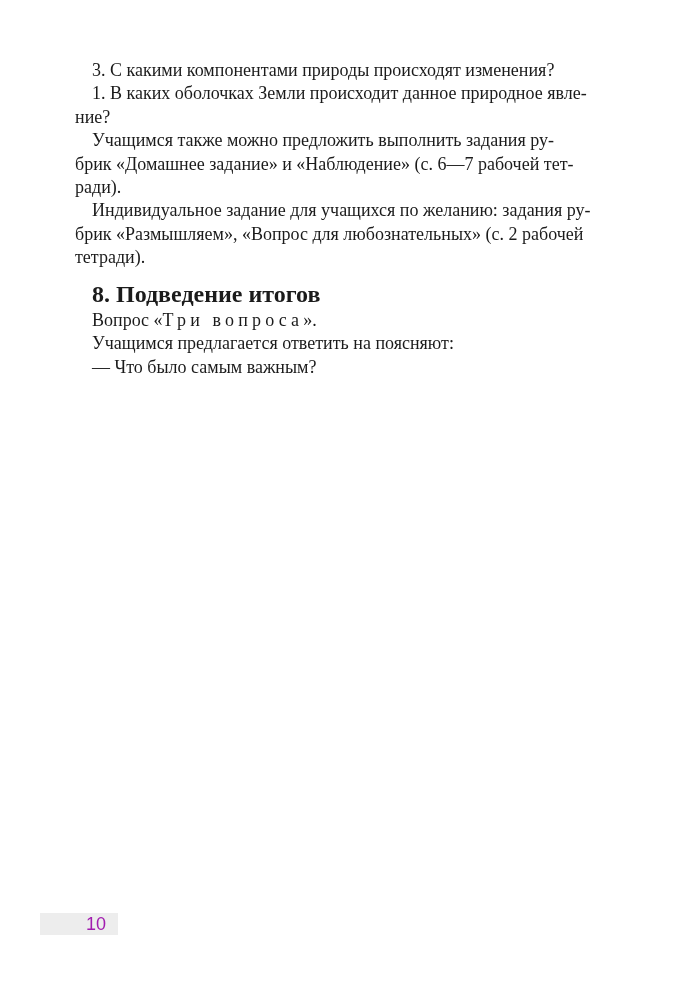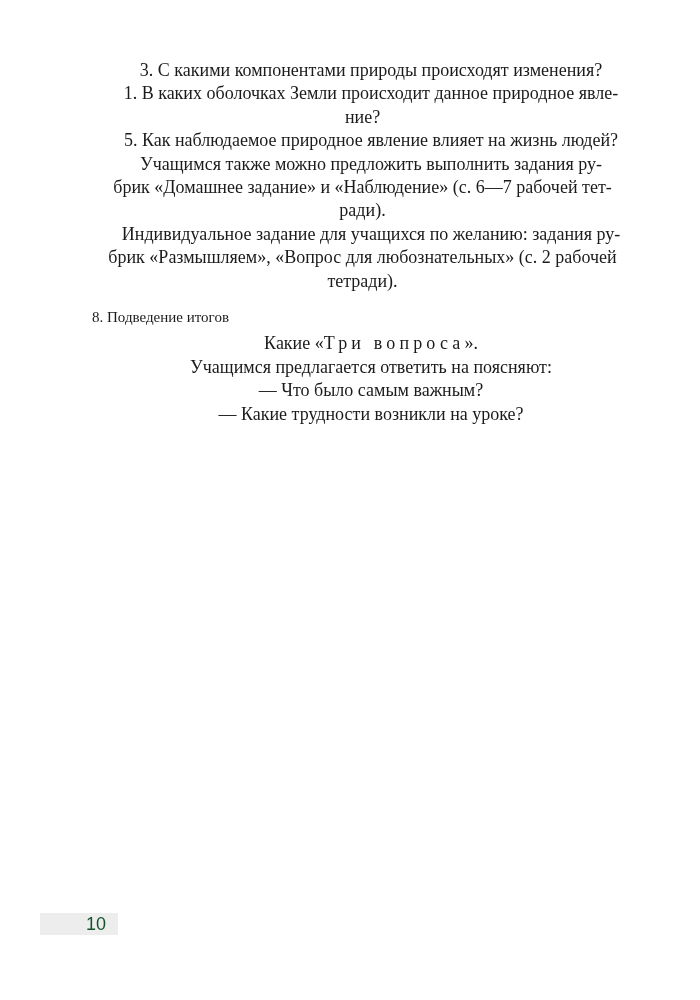--- a/index.html
+++ b/index.html
@@ -20,63 +20,61 @@
     top: 59px;
     left: 75px;
     width: 575px;
     font-size: 18px;
     line-height: 23.4px;
   }
   p.para {
     margin: 0;
     text-indent: 17px;
     white-space: pre-line; 
-    text-align: center;
+    text-align: left;
   }
   h2.section-heading {
     margin: 13px 0 3px 0;
-    font-size: 15px;
+    font-size: 24px;
     line-height: 23.4px;
-    font-weight: normal;
+    font-weight: bold;
     text-indent: 17px;
     white-space: pre-line;
   }
   .spaced {
     letter-spacing: 0.23em;
   }
   .page-number-box {
     position: absolute;
     left: 40px;
     top: 913px;
     width: 78px;
     height: 22px;
     background: #ededed;
     font-family: "Liberation Sans", sans-serif;
     font-size: 18px;
     line-height: 22px;
-    color: #14532d;
+    color: #a21caf;
     text-indent: 46px;
   }
 </style>
 </head>
 <body>
 
 <main class="page-content">
   <p class="para">3. С какими компонентами природы происходят изменения?</p>
   <p class="para">1. В каких оболочках Земли происходит данное природное явле-
 ние?</p>
-  <p class="para">5. Как наблюдаемое природное явление влияет на жизнь людей?</p>
   <p class="para">Учащимся также можно предложить выполнить задания ру-
 брик «Домашнее задание» и «Наблюдение» (с. 6—7 рабочей тет-
 ради).</p>
   <p class="para">Индивидуальное задание для учащихся по желанию: задания ру-
 брик «Размышляем», «Вопрос для любознательных» (с. 2 рабочей
 тетради).</p>
 
   <h2 class="section-heading">8. Подведение итогов</h2>
 
-  <p class="para"><span>Какие «</span><span class="spaced">Три вопроса</span><span>».</span></p>
+  <p class="para"><span>Вопрос «</span><span class="spaced">Три вопроса</span><span>».</span></p>
   <p class="para">Учащимся предлагается ответить на поясняют:</p>
   <p class="para">— Что было самым важным?</p>
-  <p class="para">— Какие трудности возникли на уроке?</p>
 </main>
 
 <div class="page-number-box">10</div>
 
 </body></html>

